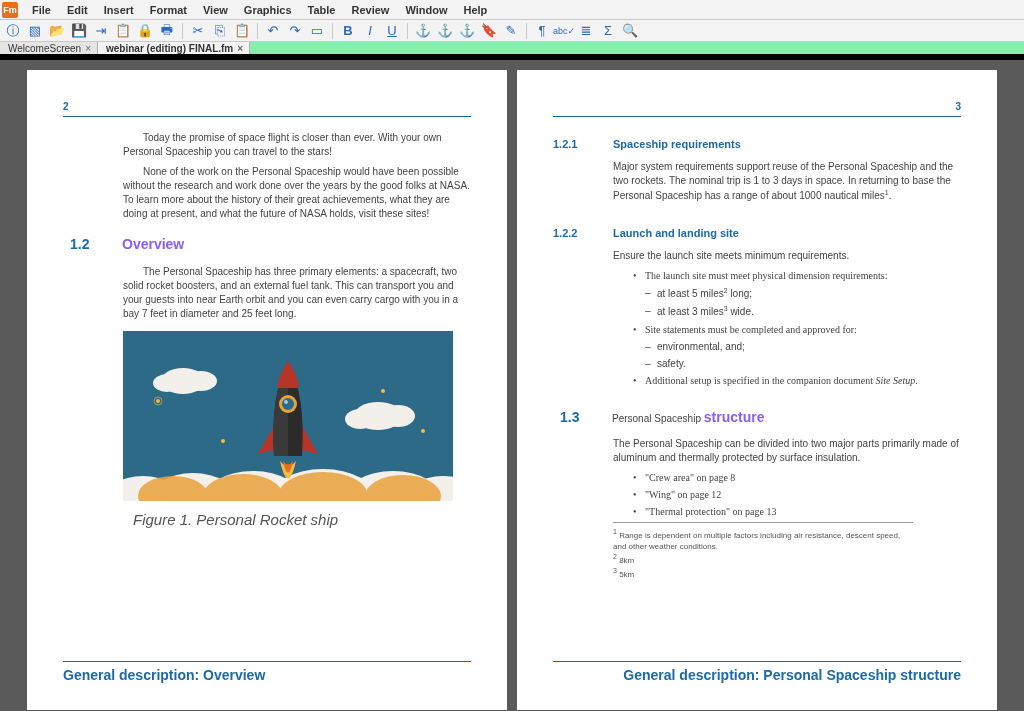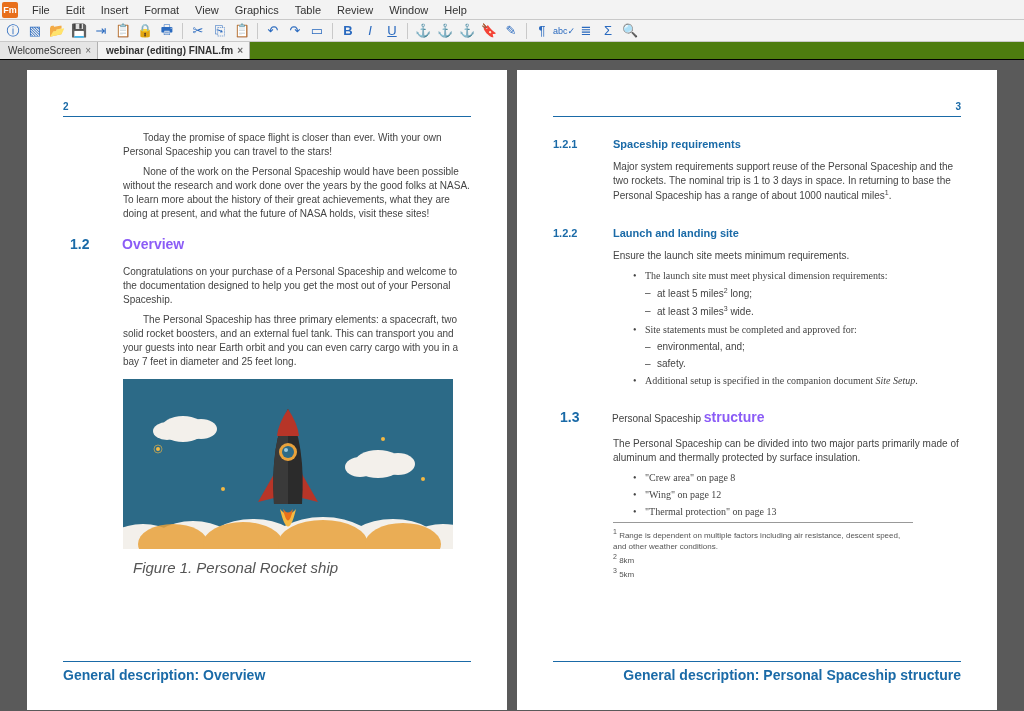--- a/index.html
+++ b/index.html
@@ -28,21 +28,21 @@
     width: 16px; height: 16px;
     background: #e86f1b;
     color: #fff;
     font-weight: bold;
     font-size: 9px;
     display: inline-flex;
     align-items: center; justify-content: center;
     margin-right: 6px;
     border-radius: 2px;
   }
-  .menu-item { padding: 2px 8px; cursor: default; }
+  .menu-item { padding: 2px 8px; cursor: default; font-weight: bold; }
   
   .toolbar {
     display: flex;
     align-items: center;
     background: #f3f3f3;
     border-bottom: 1px solid #c9c9c9;
     height: 22px;
     padding: 0 4px;
     gap: 4px;
   }
@@ -50,22 +50,22 @@
     width: 18px; height: 18px;
     display: inline-flex; align-items: center; justify-content: center;
     cursor: default;
     color: #2a6abf;
     font-size: 13px;
   }
   .tb-sep { width:1px; height:16px; background:#c9c9c9; margin:0 2px; }
   
   .tabbar {
     display:flex;
-    background:#4d7c0f;
-    border-bottom:1px solid #000000;
+    background:#86efac;
+    border-bottom:6px solid #000000;
     height: 18px;
     font-size: 10px;
   }
   .tab {
     display:flex;
     align-items:center;
     padding: 1px 6px 1px 8px;
     background:#e5e5e5;
     border-right:1px solid #b0b0b0;
     cursor:default;
@@ -196,21 +196,20 @@
       <div class="body">
         <div class="indented">
           <p class="para">Today the promise of space flight is closer than ever. With your own Personal Spaceship you can travel to the stars!</p>
           <p class="para">None of the work on the Personal Spaceship would have been possible without the research and work done over the years by the good folks at NASA. To learn more about the history of their great achievements, what they are doing at present, and what the future of NASA holds, visit these sites!</p>
         </div>
         <div class="h-row">
           <span class="h-num">1.2</span>
           <span class="h-label">Overview</span>
         </div>
         <div class="indented">
-          <p class="para noindent">Congratulations on your purchase of a Personal Spaceship and welcome to the documentation designed to help you get the most out of your Personal Spaceship.</p>
           <p class="para">The Personal Spaceship has three primary elements: a spacecraft, two solid rocket boosters, and an external fuel tank. This can transport you and your guests into near Earth orbit and you can even carry cargo with you in a bay 7 feet in diameter and 25 feet long.</p>
         </div>
         <div class="figure">
           <svg viewBox="0 0 330 170" width="330" height="170">
             <rect width="330" height="170" fill="#2c6a87"></rect>
 
             <circle cx="35" cy="70" r="2" fill="#f5b942"></circle>
               <circle cx="35" cy="70" r="4" fill="none" stroke="#f5b942" stroke-width="0.6"></circle>
             <circle cx="100" cy="110" r="2" fill="#f5b942"></circle>
             <circle cx="260" cy="60" r="2" fill="#f5b942"></circle>

